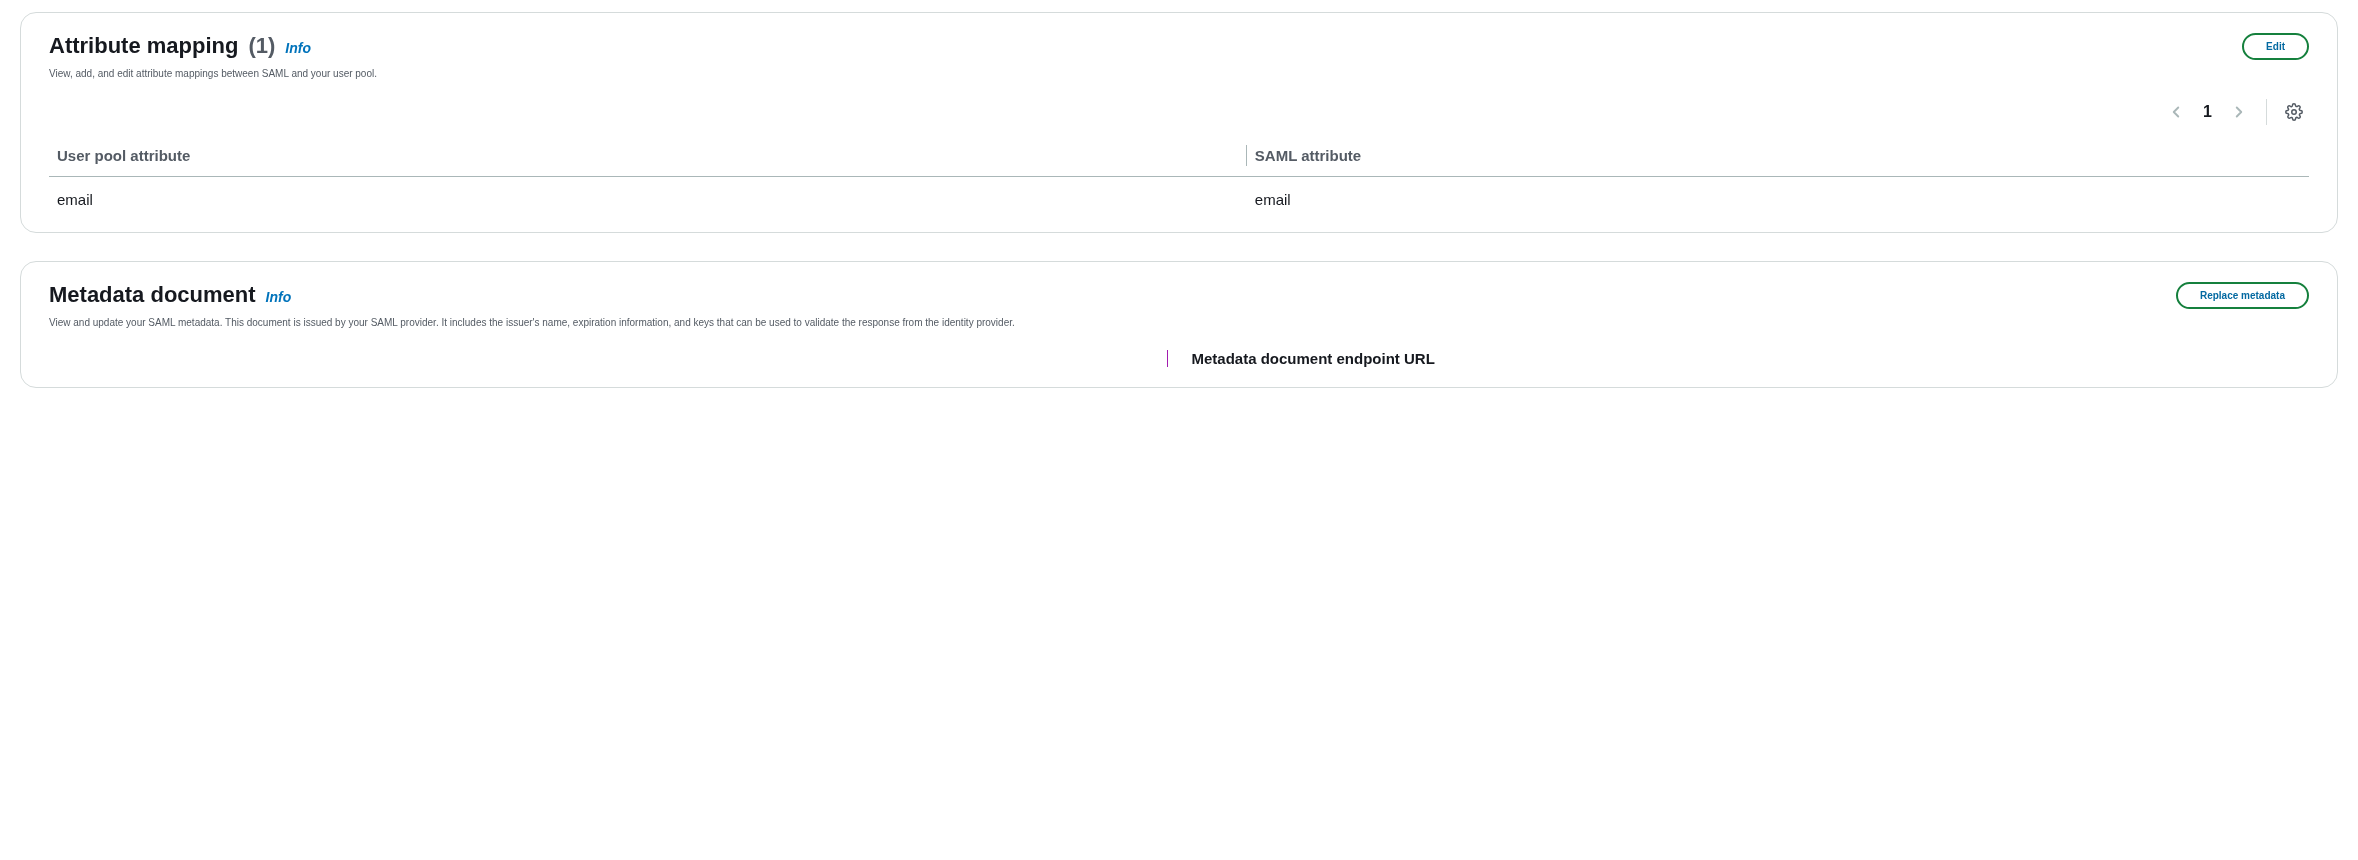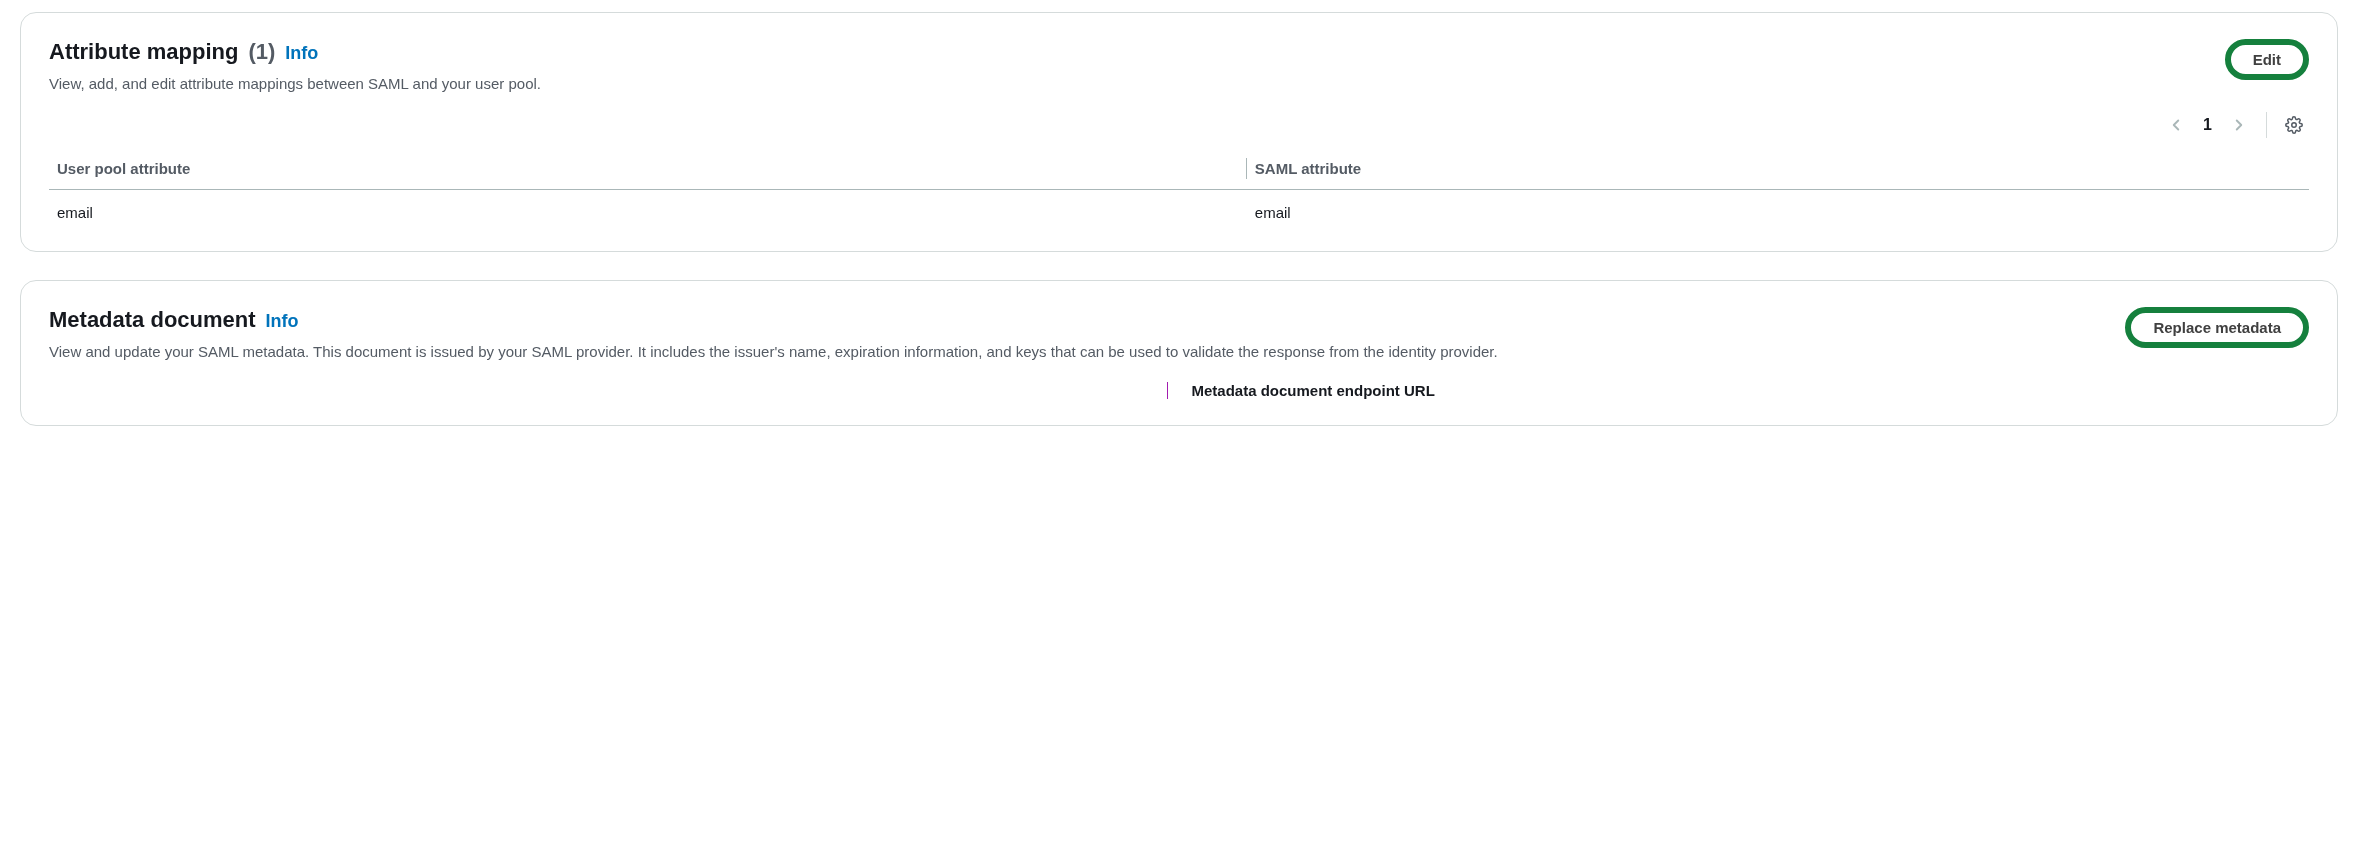--- a/index.html
+++ b/index.html
@@ -6,21 +6,21 @@
   body {
     font-family: "Amazon Ember", "Helvetica Neue", Arial, sans-serif;
     background: #fff;
     color: #16191f;
     padding: 12px 20px;
     font-size: 14px;
   }
   .panel {
     border: 1px solid #d5dbdb;
     border-radius: 16px;
-    padding: 26px 28px;
+    padding: 20px 28px;
     margin-bottom: 28px;
     background: #fff;
   }
   .panel-header {
     display: flex;
     align-items: flex-start;
     justify-content: space-between;
   }
   .panel-title-row {
     display: flex;
@@ -28,38 +28,39 @@
     gap: 10px;
   }
   .panel-title {
     font-size: 22px;
     font-weight: 700;
     color: #16191f;
   }
   .panel-count { color: #545b64; font-weight: 700; }
   .info-link {
     color: #0073bb;
-    font-size: 18px;
+    font-size: 14px;
     font-weight: 700;
     cursor: pointer;
     text-decoration: none;
+    font-style: italic;
   }
   .panel-desc {
     color: #545b64;
-    font-size: 15px;
+    font-size: 10px;
     margin-top: 8px;
     line-height: 1.4;
   }
   .btn {
-    border: 6px solid #15803d;
-    color: #404040;
+    border: 2px solid #15803d;
+    color: #0369a1;
     background: #fff;
     border-radius: 24px;
     font-weight: 700;
-    font-size: 15px;
+    font-size: 10px;
     padding: 6px 22px;
     cursor: pointer;
     white-space: nowrap;
   }
   .pager {
     display: flex;
     align-items: center;
     justify-content: flex-end;
     gap: 18px;
     margin-top: 18px;

